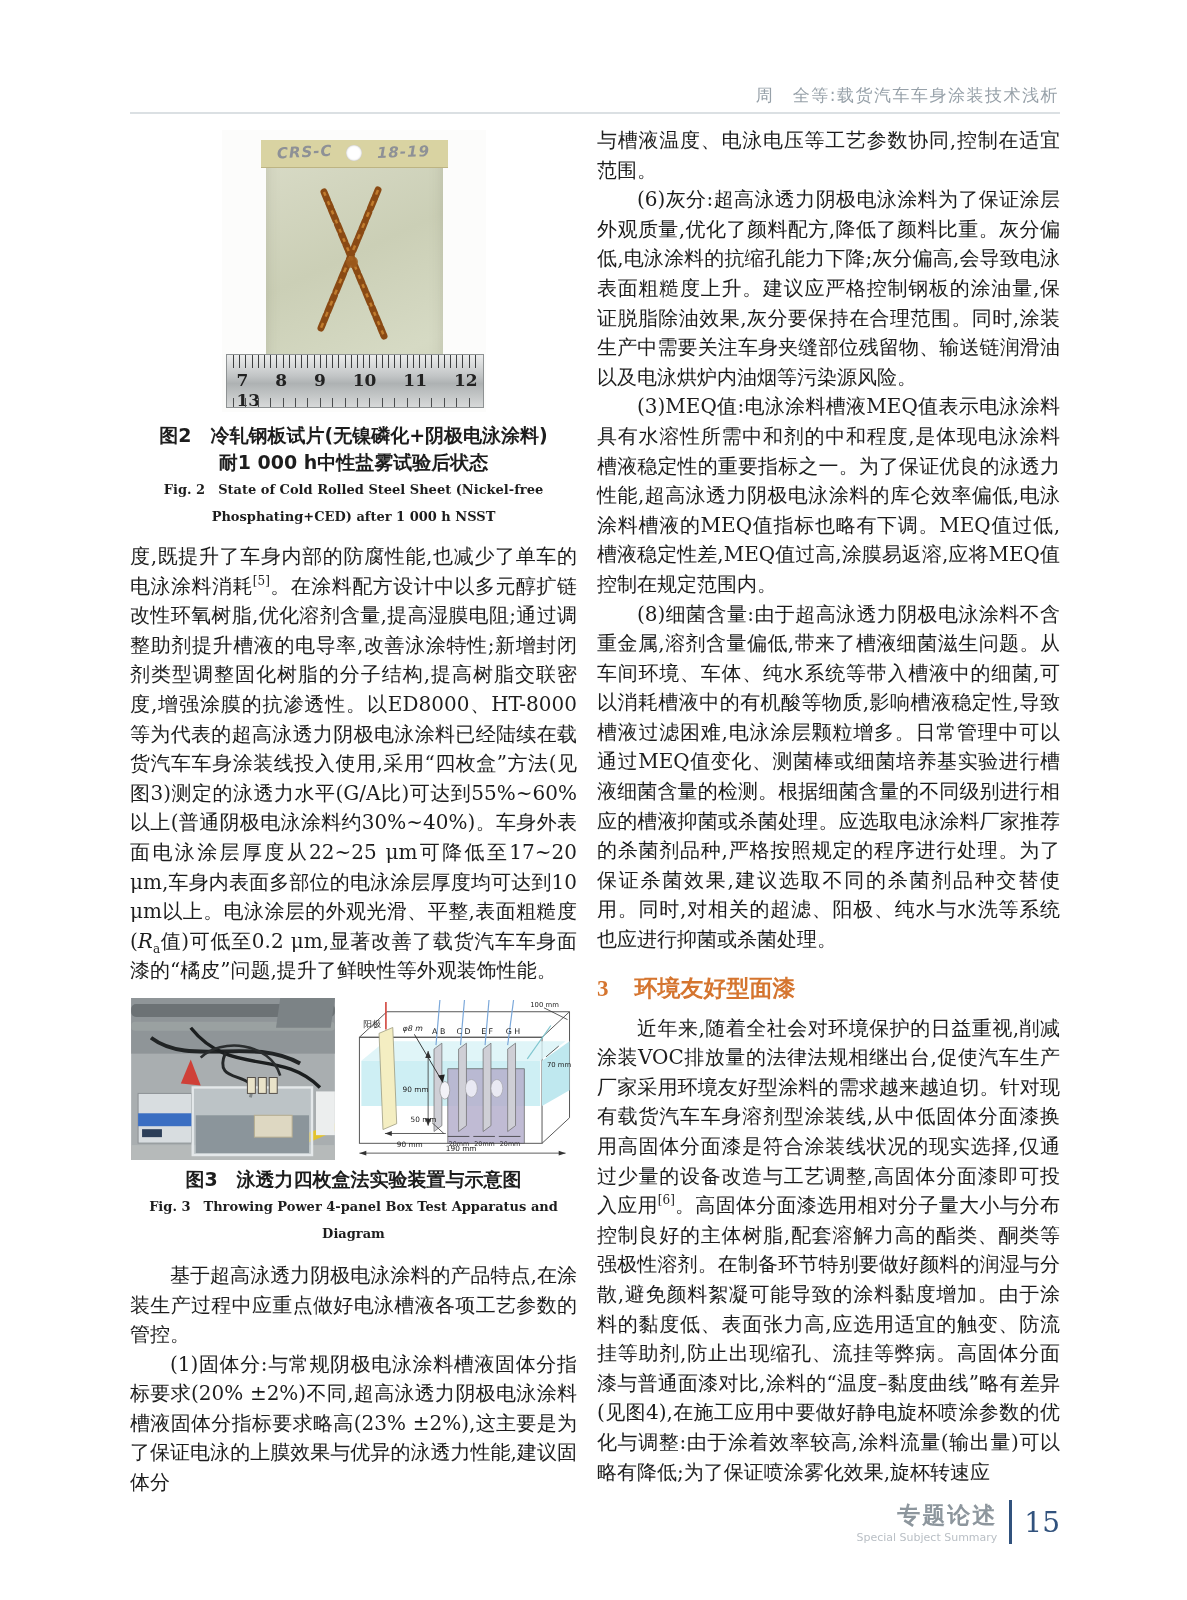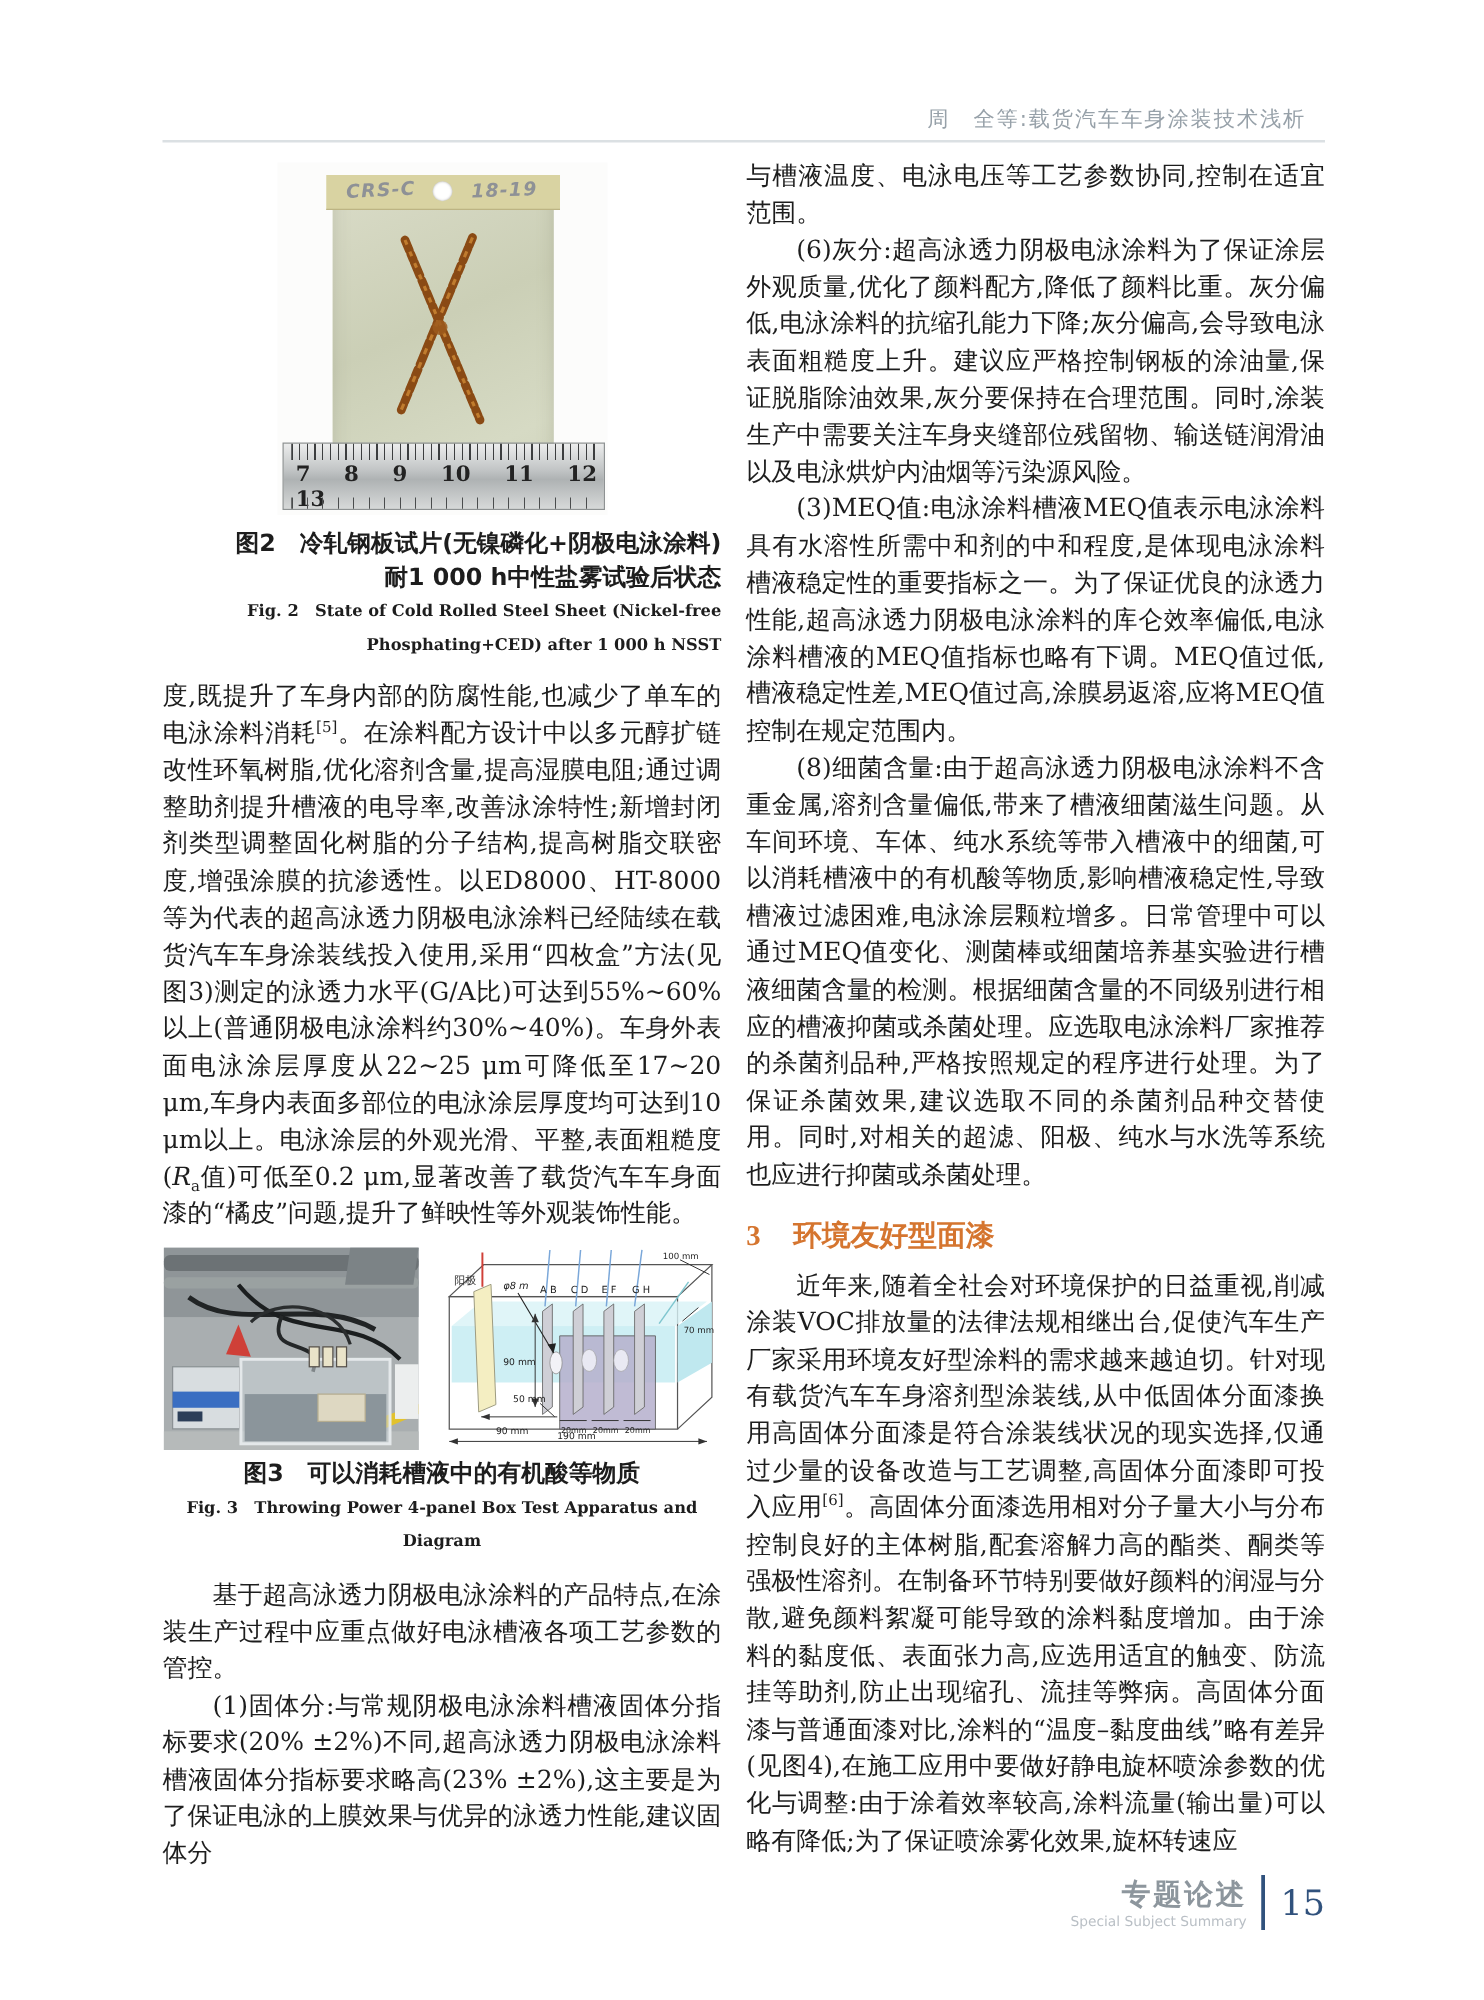--- a/index.html
+++ b/index.html
@@ -1,18 +1,18 @@
 <!DOCTYPE html>
 <html><head>
 <meta charset="utf-8">
 <style>
   html,body{margin:0;padding:0;}
   body{width:1187px;height:1600px;background:#ffffff;position:relative;overflow:hidden;
        font-family:"DejaVu Serif","Liberation Serif",serif;color:#1d1d1d;}
-  .running-head{position:absolute;top:84px;right:142px;font-size:17px;color:#97a1a9;
+  .running-head{position:absolute;top:84px;right:128px;font-size:17px;color:#97a1a9;
        font-family:"DejaVu Sans","Liberation Sans",sans-serif;letter-spacing:1.5px;}
   .head-rule{position:absolute;top:112px;left:130px;width:930px;height:2px;background:#dbe0e3;}
   .col{position:absolute;top:126px;}
   .col-left{left:130px;width:447px;}
   .col-right{left:597px;width:463px;}
   p.body{margin:0;font-size:20px;line-height:29.6px;text-align:justify;}
   p.body.indent{text-indent:2em;}
   sup.ref{font-size:12px;vertical-align:super;line-height:0;}
   .rsub{font-size:12px;vertical-align:sub;line-height:0;}
   .ritalic{font-style:italic;}
@@ -37,21 +37,21 @@
   .ruler .ticks{position:absolute;top:0;left:6px;right:6px;height:13px;
       background:repeating-linear-gradient(90deg,#3c3e3f 0 1px,transparent 1px 6.2px);}
   .ruler .ticks2{position:absolute;bottom:0;left:6px;right:6px;height:9px;
       background:repeating-linear-gradient(90deg,#4a4c4d 0 1px,transparent 1px 12.4px);}
   .ruler .nums{position:absolute;top:15px;left:10px;right:2px;text-align:left;
       font-weight:bold;font-size:17px;color:#222;word-spacing:21px;font-family:"DejaVu Serif",serif;}
 
   .caption{ text-align:center;font-weight:bold; }
   .caption .cn{font-size:19px;line-height:27px;font-family:"DejaVu Sans","Liberation Sans",sans-serif;}
   .caption .en{font-size:13px;line-height:27px;font-family:"DejaVu Serif","Liberation Serif",serif;}
-  .fig2-caption{margin:0 0 12px 0;text-align:right;}
+  .fig2-caption{margin:0 0 12px 0;}
   .fig3-caption{margin:6px 0 14px 0;}
 
   
   .fig3-row{display:flex;gap:12px;margin-top:12px;align-items:flex-start;}
 
   
   .sec-head{margin:18px 0 10px 0;font-family:Liberation Serif, serif;
       font-weight:bold;font-size:23px;color:#d5752f;}
   .sec-head .no{margin-right:26px;}
 
@@ -188,21 +188,21 @@
       <polygon points="36,138 43,135.5 43,140.5" fill="#333"></polygon>
       <text x="48" y="152" font-size="7.5" fill="#222">90 mm</text>
       <line x1="10" y1="158" x2="220" y2="158" stroke="#333" stroke-width="0.8"></line>
       <polygon points="10,158 17,155.5 17,160.5" fill="#333"></polygon>
       <polygon points="220,158 213,155.5 213,160.5" fill="#333"></polygon>
       <text x="98" y="156" font-size="7.5" fill="#222">190 mm</text>
     </svg>
   </div>
 
   <div class="caption fig3-caption">
-    <div class="cn">图3　可以消耗槽液中的有机酸等物质</div>
+    <div class="cn">图3　泳透力四枚盒法实验装置与示意图</div>
     <div class="en">Fig. 3　Throwing Power 4-panel Box Test Apparatus and</div>
     <div class="en">Diagram</div>
   </div>
 
   <p class="body indent">基于超高泳透力阴极电泳涂料的产品特点,在涂装生产过程中应重点做好电泳槽液各项工艺参数的管控。</p>
   <p class="body indent">(1)固体分:与常规阴极电泳涂料槽液固体分指标要求(20% ±2%)不同,超高泳透力阴极电泳涂料槽液固体分指标要求略高(23% ±2%),这主要是为了保证电泳的上膜效果与优异的泳透力性能,建议固体分</p>
 </div>
 
 <div class="col col-right">
   <p class="body">与槽液温度、电泳电压等工艺参数协同,控制在适宜范围。</p>

